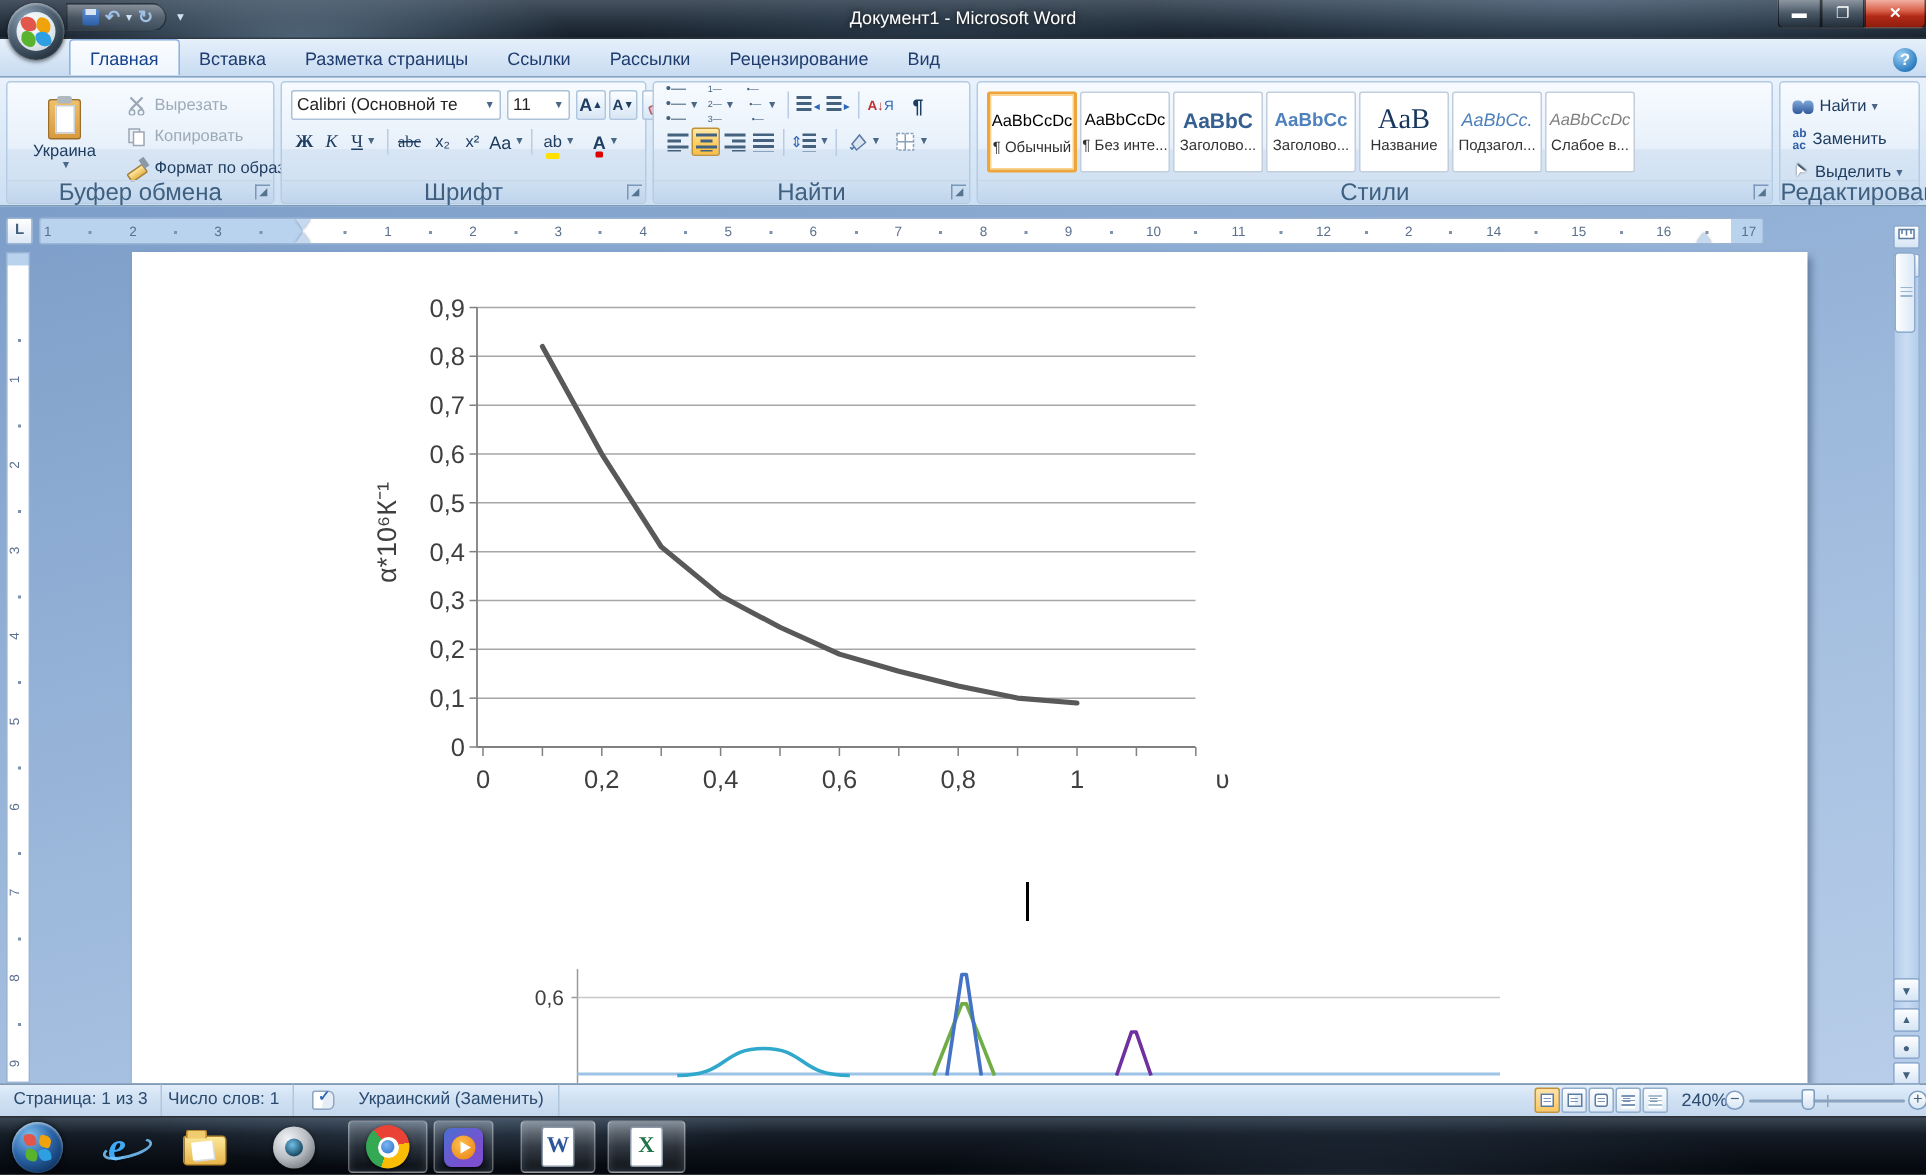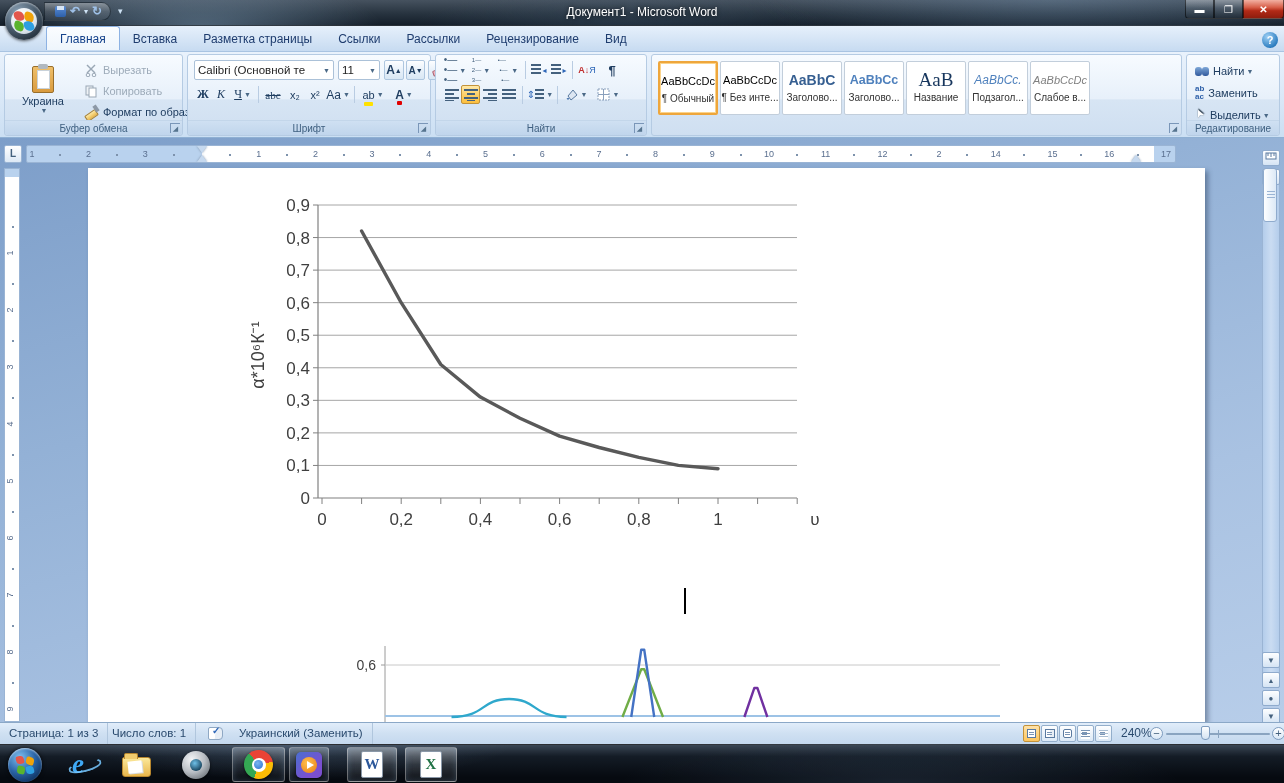--- a/index.html
+++ b/index.html
@@ -51,21 +51,21 @@
   #help-btn { position:absolute; right:6px; top:32px; width:16px; height:16px; border-radius:50%;
     background:radial-gradient(circle at 35% 30%, #9ed0f5, #2f7fc1 70%, #1b5e98); color:#fff; font-size:11px; font-weight:bold;
     display:flex; align-items:center; justify-content:center; z-index:5; }
 
   
   #ribbon { position:absolute; left:0; top:52px; width:1284px; height:86px;
     background:linear-gradient(#e9f2fc,#d8e7f7 60%,#cbdff3); border-bottom:1px solid #8fb0d3; }
   .rgroup { position:absolute; top:2px; height:82px; border:1px solid #b5cbe3; border-radius:3px;
     background:linear-gradient(#f7fbff,#e7f0fa 55%,#d7e5f4 56%,#cfdff1); }
   .glabel { position:absolute; left:0; right:0; bottom:0; height:15px; background:linear-gradient(#cfe0f2,#c0d5ec);
-    border-top:1px solid #c3d6ea; border-radius:0 0 3px 3px; font-size:10px; color:#3f6080; text-align:center; line-height:15px; }
+    border-top:1px solid #c3d6ea; border-radius:0 0 3px 3px; font-size:16px; color:#3f6080; text-align:center; line-height:15px; }
   .dlauncher { position:absolute; right:2px; bottom:2px; width:10px; height:10px; border-left:1px solid #7a96b8; border-top:1px solid #7a96b8; font-size:7px; color:#56748f; line-height:9px; text-align:center; }
   .rbtn { position:absolute; display:flex; align-items:center; justify-content:center; border-radius:2px; font-size:12px; color:#1f3d60; cursor:default; }
   .rbtn.frame { border:1px solid #aec6df; background:linear-gradient(#fdfeff,#e8f1fa 50%,#d9e7f4); }
   .rbtn.activebtn { border:1px solid #c2923a; background:linear-gradient(#ffe9a8,#fdd06a 50%,#fbbf3f); }
   .sep-v { position:absolute; width:1px; background:#b9cce2; }
   .disabled { color:#9dabb9 !important; }
   .drop { font-size:7px; color:#4a6886; margin-left:2px; }
 
   
   .clip-board { width:22px; height:27px; background:linear-gradient(#efc06b,#d99a3e); border:1px solid #9a6f2a; border-radius:2px; position:relative; }
@@ -426,20 +426,21 @@
           <div class="stylecard s5" style="left: 316px;">
             <span class="sample">AaBbCc.</span>
             <span class="slabel">Подзагол...</span>
           </div>
           <div class="stylecard s6" style="left: 378px;">
             <span class="sample">AaBbCcDc</span>
             <span class="slabel">Слабое в...</span>
           </div>
         </div>
 
+      <div class="glabel"><span>Стили</span></div>
       <div class="dlauncher">◢</div>
     </div>
 
     <div class="rgroup" style="left:1186px; width:94px;">
       <div class="edit-row" style="top:7px;">
           <span class="binoc"></span>
           <span>Найти</span>
           <span class="drop">▼</span>
         </div>
       <div class="edit-row" style="top:29px;">

